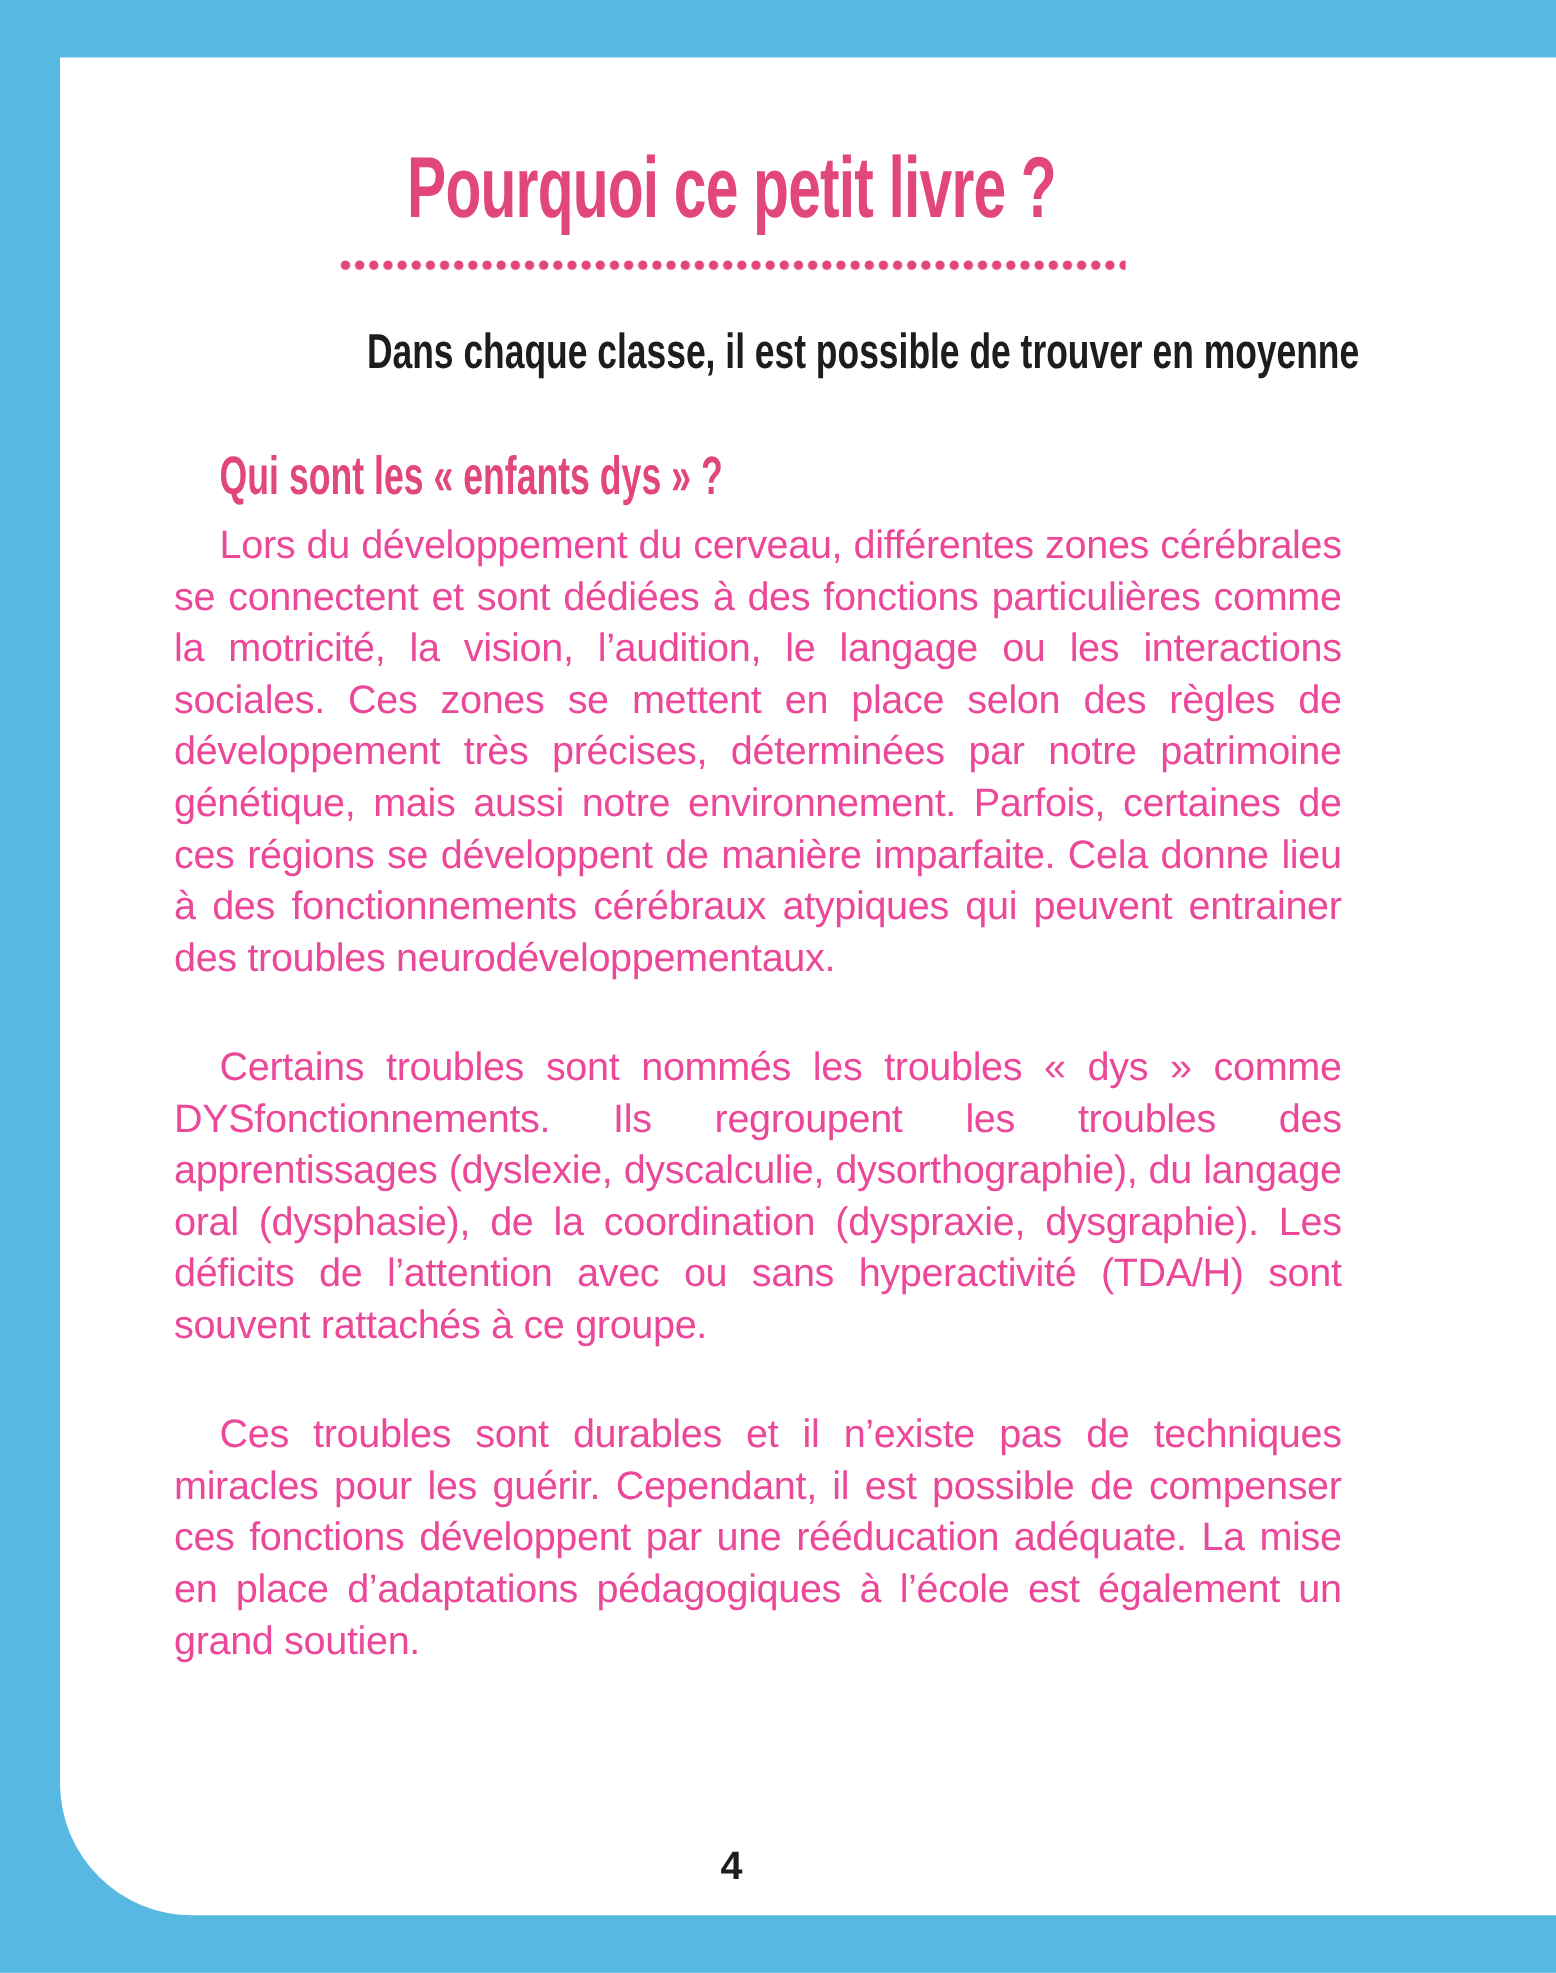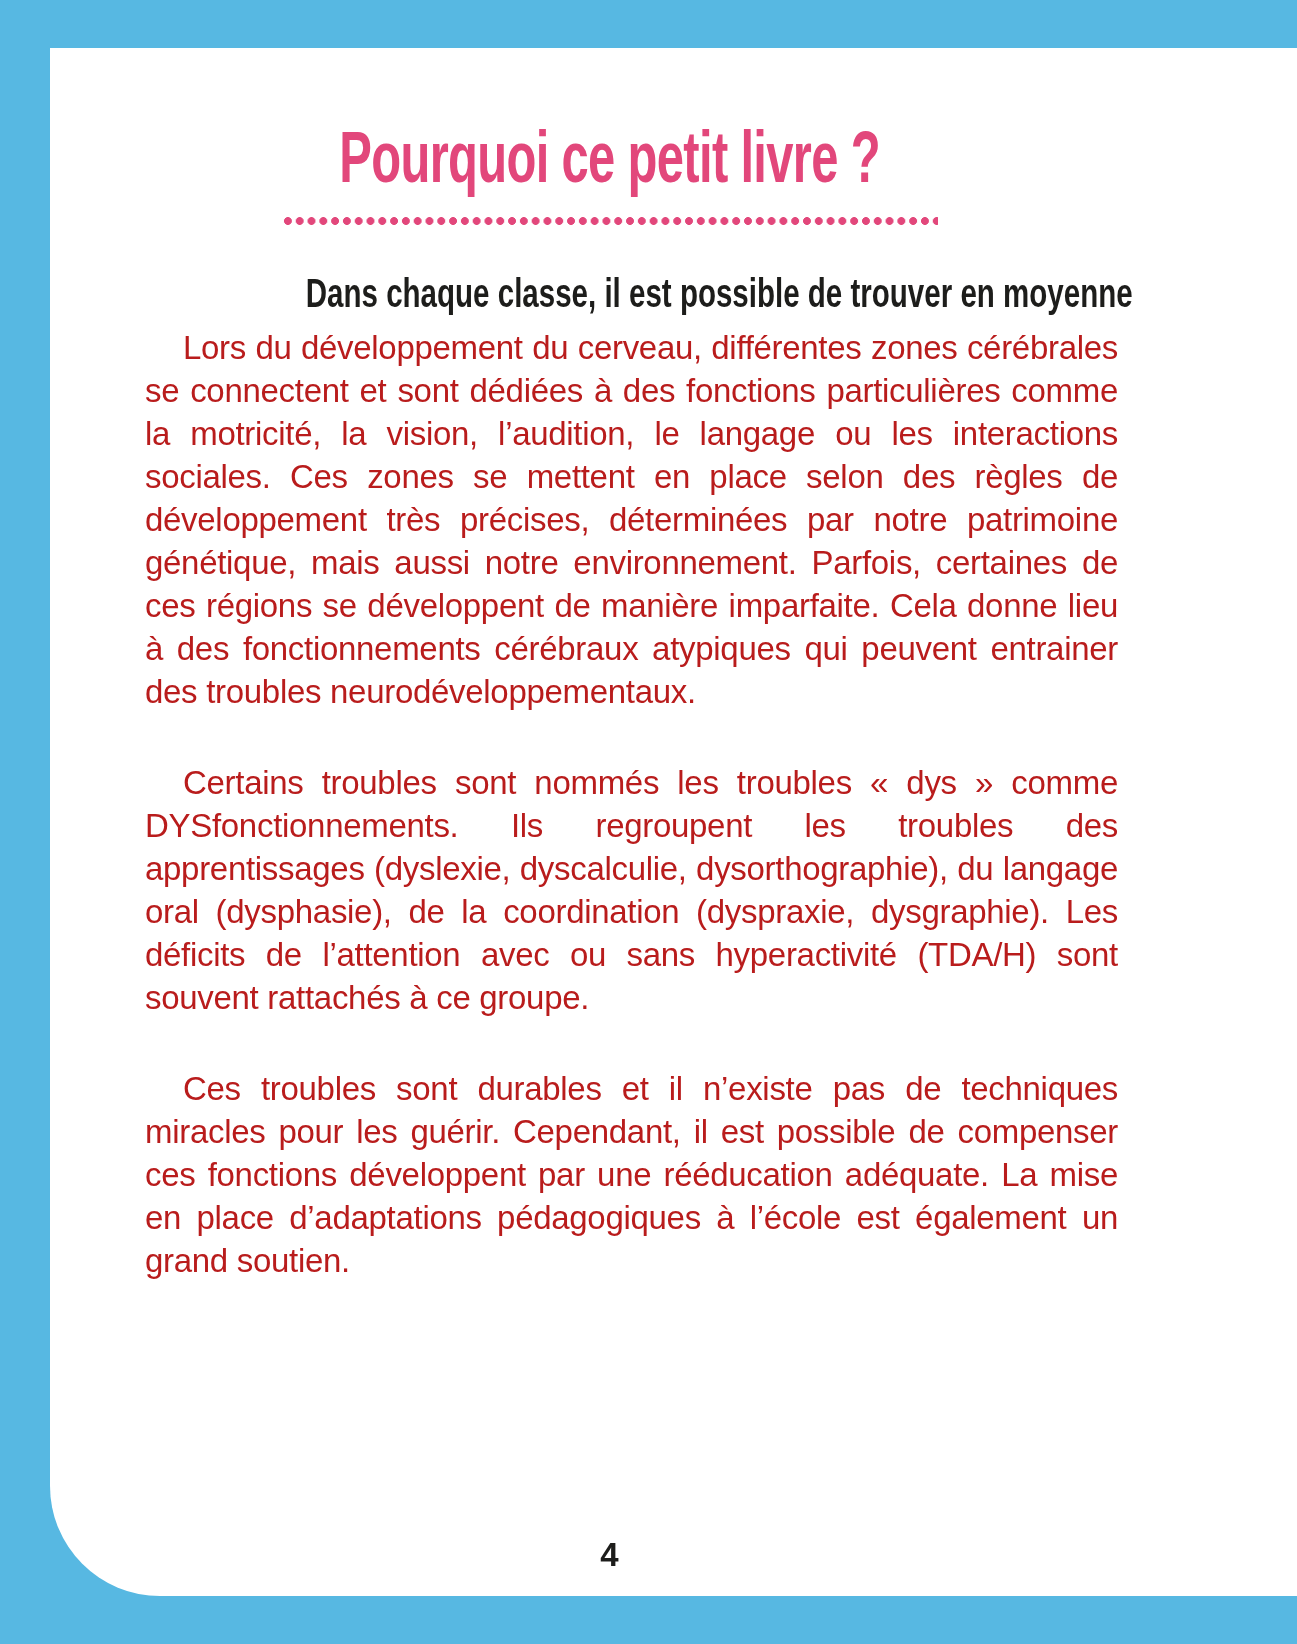--- a/index.html
+++ b/index.html
@@ -76,21 +76,21 @@
   
   .para{
     margin:10px 0 48px 0;
     width:973px;
     font-size:33px;
     letter-spacing:-0.3px;
     line-height:43px;
     text-align:justify;
     text-align-last:left;
     text-indent:38px;
-    color:#b91c1c;
+    color:#ec4899;
   }
   .para + .para{margin-top:16px;}
   
   .pagenum{
     position:absolute;
     bottom:22px;left:95px;width:929px;
     text-align:center;
     font-size:33px;font-weight:bold;
     color:#1d1d1b;
   }
@@ -106,20 +106,21 @@
 
   <div class="dots-row">
     <div class="dots"></div>
   </div>
 
   <div class="intro">
     <div class="intro-line"><span>Dans chaque classe, il est possible de trouver en moyenne</span></div>
     <div class="intro-line"><span>1 à 3 élèves souffrant d’un trouble dys. Et pourtant,</span></div>
   </div>
 
+  <h2 class="heading"><span>Qui sont les « enfants dys » ?</span></h2>
 
   <p class="para">Lors du développement du cerveau, différentes zones cérébrales se connectent et sont dédiées à des fonctions particulières comme la motricité, la vision, l’audition, le langage ou les interactions sociales. Ces zones se mettent en place selon des règles de développement très précises, déterminées par notre patrimoine génétique, mais aussi notre environnement. Parfois, certaines de ces régions se développent de manière imparfaite. Cela donne lieu à des fonctionnements cérébraux atypiques qui peuvent entrainer des troubles neurodéveloppementaux.</p>
   <p class="para">Certains troubles sont nommés les troubles « dys » comme DYSfonctionnements. Ils regroupent les troubles des apprentissages (dyslexie, dyscalculie, dysorthographie), du langage oral (dysphasie), de la coordination (dyspraxie, dysgraphie). Les déficits de l’attention avec ou sans hyperactivité (TDA/H) sont souvent rattachés à ce groupe.</p>
   <p class="para">Ces troubles sont durables et il n’existe pas de techniques miracles pour les guérir. Cependant, il est possible de compenser ces fonctions développent par une rééducation adéquate. La mise en place d’adaptations pédagogiques à l’école est également un grand soutien.</p>
 
   <div class="pagenum">4</div>
 
 </div>
 
 </body></html>

